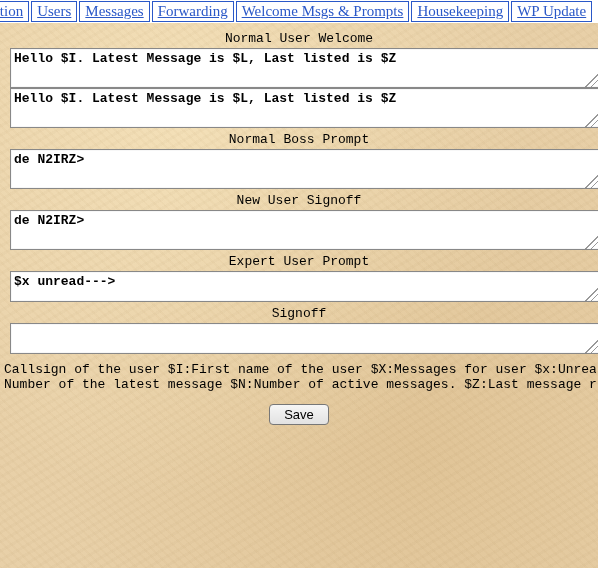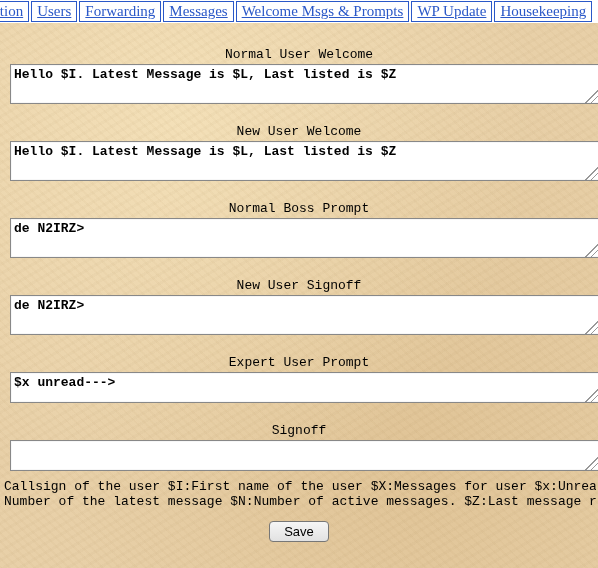--- a/index.html
+++ b/index.html
@@ -38,21 +38,20 @@
     cursor: pointer;
     flex: 0 0 auto;
   }
   .content {
     padding: 4px 2px 8px 2px;
   }
   .section-label {
     text-align: center;
     padding: 4px 0 2px 0;
     font-size: 13px;
-    margin-top: 16px;
   }
   textarea {
     display: block;
     width: calc(100% - 4px);
     margin: 0 8px;
     border: 1px solid #888;
     background: #fff;
     font-family: "Courier New", Courier, monospace;
     font-size: 13px;
     padding: 2px 3px;
@@ -86,33 +85,32 @@
     background-position: bottom right;
     background-size: 14px 14px;
   }
 </style>
 </head>
 <body>
 
 <div class="tabbar">
   <a class="tab">iration</a>
   <a class="tab">Users</a>
+  <a class="tab">Messages</a>
   <a class="tab">Forwarding</a>
-  <a class="tab">Messages</a>
   <a class="tab">Welcome Msgs &amp; Prompts</a>
+  <a class="tab">Housekeeping</a>
   <a class="tab">WP Update</a>
-  <a class="tab">Housekeeping</a>
 </div>
 
 <div class="content">
 
   <div class="section-label">Normal User Welcome</div>
   <textarea class="ta-tall" style="">Hello $I. Latest Message is $L, Last listed is $Z</textarea>
 
-  <div class="section-label">New User Welcome</div>
   <textarea class="ta-tall" style="">Hello $I. Latest Message is $L, Last listed is $Z</textarea>
 
 
   <div class="section-label">Normal Boss Prompt</div>
   <textarea class="ta-tall" style="">de N2IRZ&gt;</textarea>
 
   <div class="section-label">New User Signoff</div>
   <textarea class="ta-tall" style="">de N2IRZ&gt;</textarea>
 
   <div class="section-label">Expert User Prompt</div>

